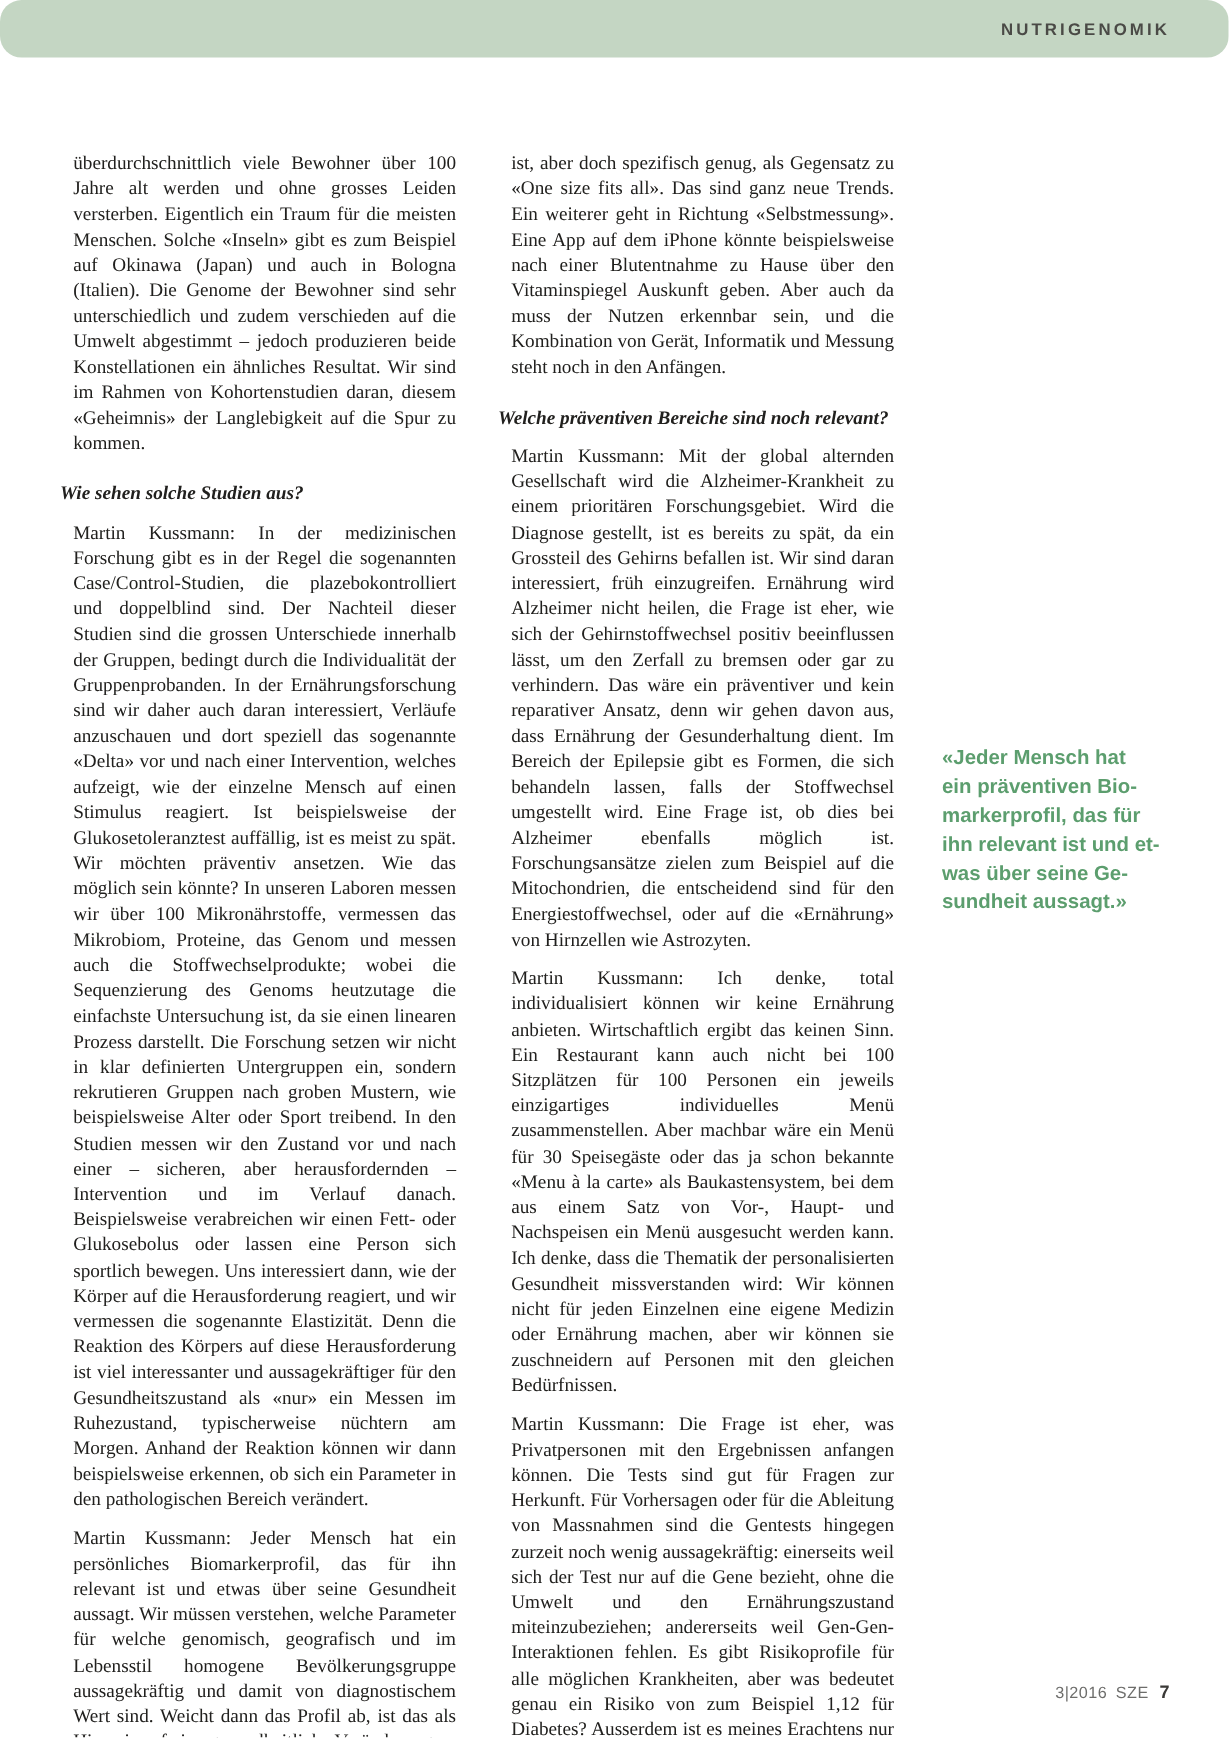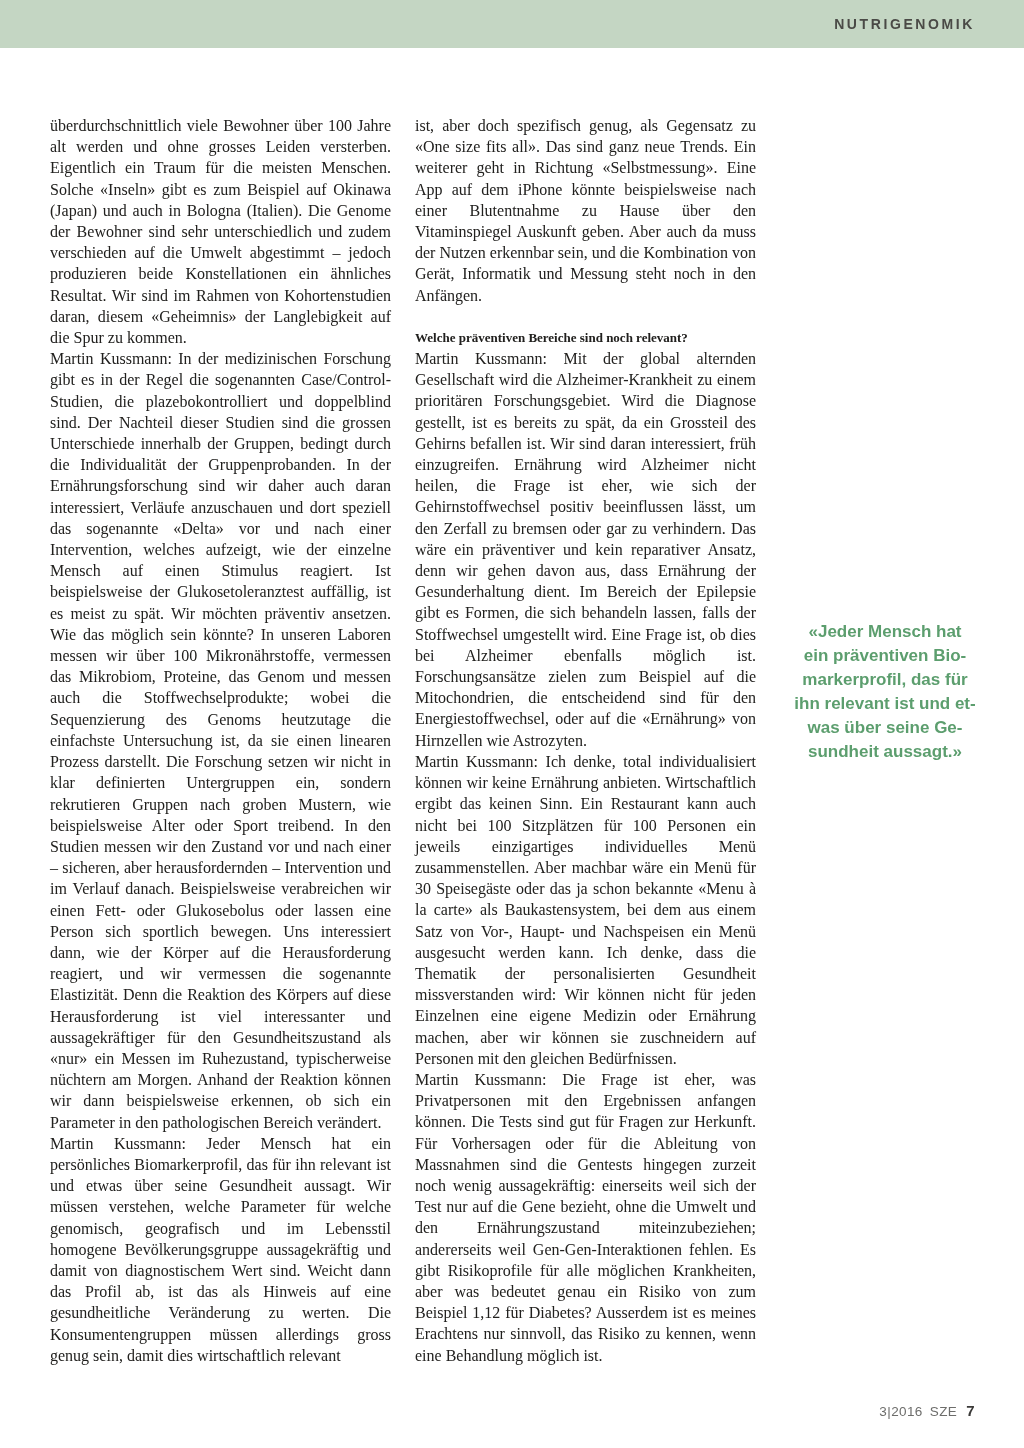--- a/index.html
+++ b/index.html
@@ -16,63 +16,64 @@
     position: absolute;
     top: 0; left: 0;
     width: 100%;
     height: 48px;
     background: var(--header-bg, #c4d6c3);
     display: flex;
     align-items: center;
     justify-content: flex-end;
     box-sizing: border-box;
     padding-right: 49px;
+    border-radius: 18px;
   }
   .topbar-label {
     font-family: "Liberation Sans", sans-serif;
     font-weight: bold;
     font-size: 14px;
     letter-spacing: 2.6px;
     color: var(--header-text, #4a4a46);
   }
   .content {
     position: absolute;
     top: 115px;
     left: 50px;
     display: flex;
     align-items: flex-start;
   }
   .col { width: 341px; }
   .col.second { margin-left: 24px; }
   .quote-col { width: 200px; margin-left: 29px; }
   .body-par {
-    margin: 0;
+    margin: 11px;
     font-size: 16px;
     line-height: 21.2px;
     text-align: justify;
     hyphens: auto;
     -webkit-hyphens: auto;
     color: var(--body-text, #21201e);
   }
   .question {
     margin: 21px 0 0 0;
-    font-size: 13px;
+    font-size: 16px;
     line-height: 21.2px;
     font-weight: bold;
+    font-style: italic;
     color: var(--body-text, #21201e);
   }
   .speaker { font-weight: normal; }
   .pull-quote {
     margin-top: 505px;
     font-family: "Liberation Sans", sans-serif;
     font-weight: bold;
     font-size: 17px;
     line-height: 24px;
     color: var(--quote-green, #5c9e6e);
-    text-align: center;
   }
   .pull-quote-line { white-space: nowrap; }
   .page-footer {
     position: absolute;
     top: 1402px;
     right: 49px;
     font-family: "Liberation Sans", sans-serif;
     font-size: 13.5px;
     color: var(--footer-muted, #6d6d6b);
     letter-spacing: 0.4px;
@@ -91,20 +92,21 @@
 <div class="page">
 
   <header class="topbar">
     <span class="topbar-label">NUTRIGENOMIK</span>
   </header>
 
   <main class="content">
 
     <div class="col first">
       <p class="body-par">überdurchschnittlich viele Bewohner über 100 Jahre alt werden und ohne grosses Leiden versterben. Eigentlich ein Traum für die meisten Menschen. Solche «Inseln» gibt es zum Beispiel auf Okinawa (Japan) und auch in Bologna (Italien). Die Genome der Bewohner sind sehr unterschiedlich und zudem verschieden auf die Umwelt abgestimmt – jedoch produzieren beide Konstellationen ein ähnliches Resultat. Wir sind im Rahmen von Kohortenstudien daran, diesem «Geheimnis» der Langlebigkeit auf die Spur zu kommen.</p>
+      <p class="question">Wie sehen solche Studien aus?</p>
       <p class="body-par answer"><strong class="speaker">Martin Kussmann:</strong> <span>In der medizinischen Forschung gibt es in der Regel die sogenannten Case/Control-Studien, die plazebokontrolliert und doppelblind sind. Der Nachteil dieser Studien sind die grossen Unterschiede innerhalb der Gruppen, bedingt durch die Individualität der Gruppenprobanden. In der Ernährungsforschung sind wir daher auch daran interessiert, Verläufe anzuschauen und dort speziell das sogenannte «Delta» vor und nach einer Intervention, welches aufzeigt, wie der einzelne Mensch auf einen Stimulus reagiert. Ist beispielsweise der Glukosetoleranztest auffällig, ist es meist zu spät. Wir möchten präventiv ansetzen. Wie das möglich sein könnte? In unseren Laboren messen wir über 100 Mikronährstoffe, vermessen das Mikrobiom, Proteine, das Genom und messen auch die Stoffwechselprodukte; wobei die Sequenzierung des Genoms heutzutage die einfachste Untersuchung ist, da sie einen linearen Prozess darstellt. Die Forschung setzen wir nicht in klar definierten Untergruppen ein, sondern rekrutieren Gruppen nach groben Mustern, wie beispielsweise Alter oder Sport treibend. In den Studien messen wir den Zustand vor und nach einer – sicheren, aber herausfordernden – Intervention und im Verlauf danach. Beispielsweise verabreichen wir einen Fett- oder Glukosebolus oder lassen eine Person sich sportlich bewegen. Uns interessiert dann, wie der Körper auf die Herausforderung reagiert, und wir vermessen die sogenannte Elastizität. Denn die Reaktion des Körpers auf diese Herausforderung ist viel interessanter und aussagekräftiger für den Gesundheitszustand als «nur» ein Messen im Ruhezustand, typischerweise nüchtern am Morgen. Anhand der Reaktion können wir dann beispielsweise erkennen, ob sich ein Parameter in den pathologischen Bereich verändert.</span></p>
       <p class="body-par answer"><strong class="speaker">Martin Kussmann:</strong> <span>Jeder Mensch hat ein persönliches Biomarkerprofil, das für ihn relevant ist und etwas über seine Gesundheit aussagt. Wir müssen verstehen, welche Parameter für welche genomisch, geografisch und im Lebensstil homogene Bevölkerungsgruppe aussagekräftig und damit von diagnostischem Wert sind. Weicht dann das Profil ab, ist das als Hinweis auf eine gesundheitliche Veränderung zu werten. Die Konsumentengruppen müssen allerdings gross genug sein, damit dies wirtschaftlich relevant</span></p>
     </div>
 
     <div class="col second">
       <p class="body-par">ist, aber doch spezifisch genug, als Gegensatz zu «One size fits all». Das sind ganz neue Trends. Ein weiterer geht in Richtung «Selbstmessung». Eine App auf dem iPhone könnte beispielsweise nach einer Blutentnahme zu Hause über den Vitaminspiegel Auskunft geben. Aber auch da muss der Nutzen erkennbar sein, und die Kombination von Gerät, Informatik und Messung steht noch in den Anfängen.</p>
       <p class="question">Welche präventiven Bereiche sind noch relevant?</p>
       <p class="body-par answer"><strong class="speaker">Martin Kussmann:</strong> <span>Mit der global alternden Gesellschaft wird die Alzheimer-Krankheit zu einem prioritären Forschungsgebiet. Wird die Diagnose gestellt, ist es bereits zu spät, da ein Grossteil des Gehirns befallen ist. Wir sind daran interessiert, früh einzugreifen. Ernährung wird Alzheimer nicht heilen, die Frage ist eher, wie sich der Gehirnstoffwechsel positiv beeinflussen lässt, um den Zerfall zu bremsen oder gar zu verhindern. Das wäre ein präventiver und kein reparativer Ansatz, denn wir gehen davon aus, dass Ernährung der Gesunderhaltung dient. Im Bereich der Epilepsie gibt es Formen, die sich behandeln lassen, falls der Stoffwechsel umgestellt wird. Eine Frage ist, ob dies bei Alzheimer ebenfalls möglich ist. Forschungsansätze zielen zum Beispiel auf die Mitochondrien, die entscheidend sind für den Energiestoffwechsel, oder auf die «Ernährung» von Hirnzellen wie Astrozyten.</span></p>
       <p class="body-par answer"><strong class="speaker">Martin Kussmann:</strong> <span>Ich denke, total individualisiert können wir keine Ernährung anbieten. Wirtschaftlich ergibt das keinen Sinn. Ein Restaurant kann auch nicht bei 100 Sitzplätzen für 100 Personen ein jeweils einzigartiges individuelles Menü zusammenstellen. Aber machbar wäre ein Menü für 30 Speisegäste oder das ja schon bekannte «Menu à la carte» als Baukastensystem, bei dem aus einem Satz von Vor-, Haupt- und Nachspeisen ein Menü ausgesucht werden kann. Ich denke, dass die Thematik der personalisierten Gesundheit missverstanden wird: Wir können nicht für jeden Einzelnen eine eigene Medizin oder Ernährung machen, aber wir können sie zuschneidern auf Personen mit den gleichen Bedürfnissen.</span></p>
       <p class="body-par answer"><strong class="speaker">Martin Kussmann:</strong> <span>Die Frage ist eher, was Privatpersonen mit den Ergebnissen anfangen können. Die Tests sind gut für Fragen zur Herkunft. Für Vorhersagen oder für die Ableitung von Massnahmen sind die Gentests hingegen zurzeit noch wenig aussagekräftig: einerseits weil sich der Test nur auf die Gene bezieht, ohne die Umwelt und den Ernährungszustand miteinzubeziehen; andererseits weil Gen-Gen-Interaktionen fehlen. Es gibt Risikoprofile für alle möglichen Krankheiten, aber was bedeutet genau ein Risiko von zum Beispiel 1,12 für Diabetes? Ausserdem ist es meines Erachtens nur sinnvoll, das Risiko zu kennen, wenn eine Behandlung möglich ist.</span></p>

